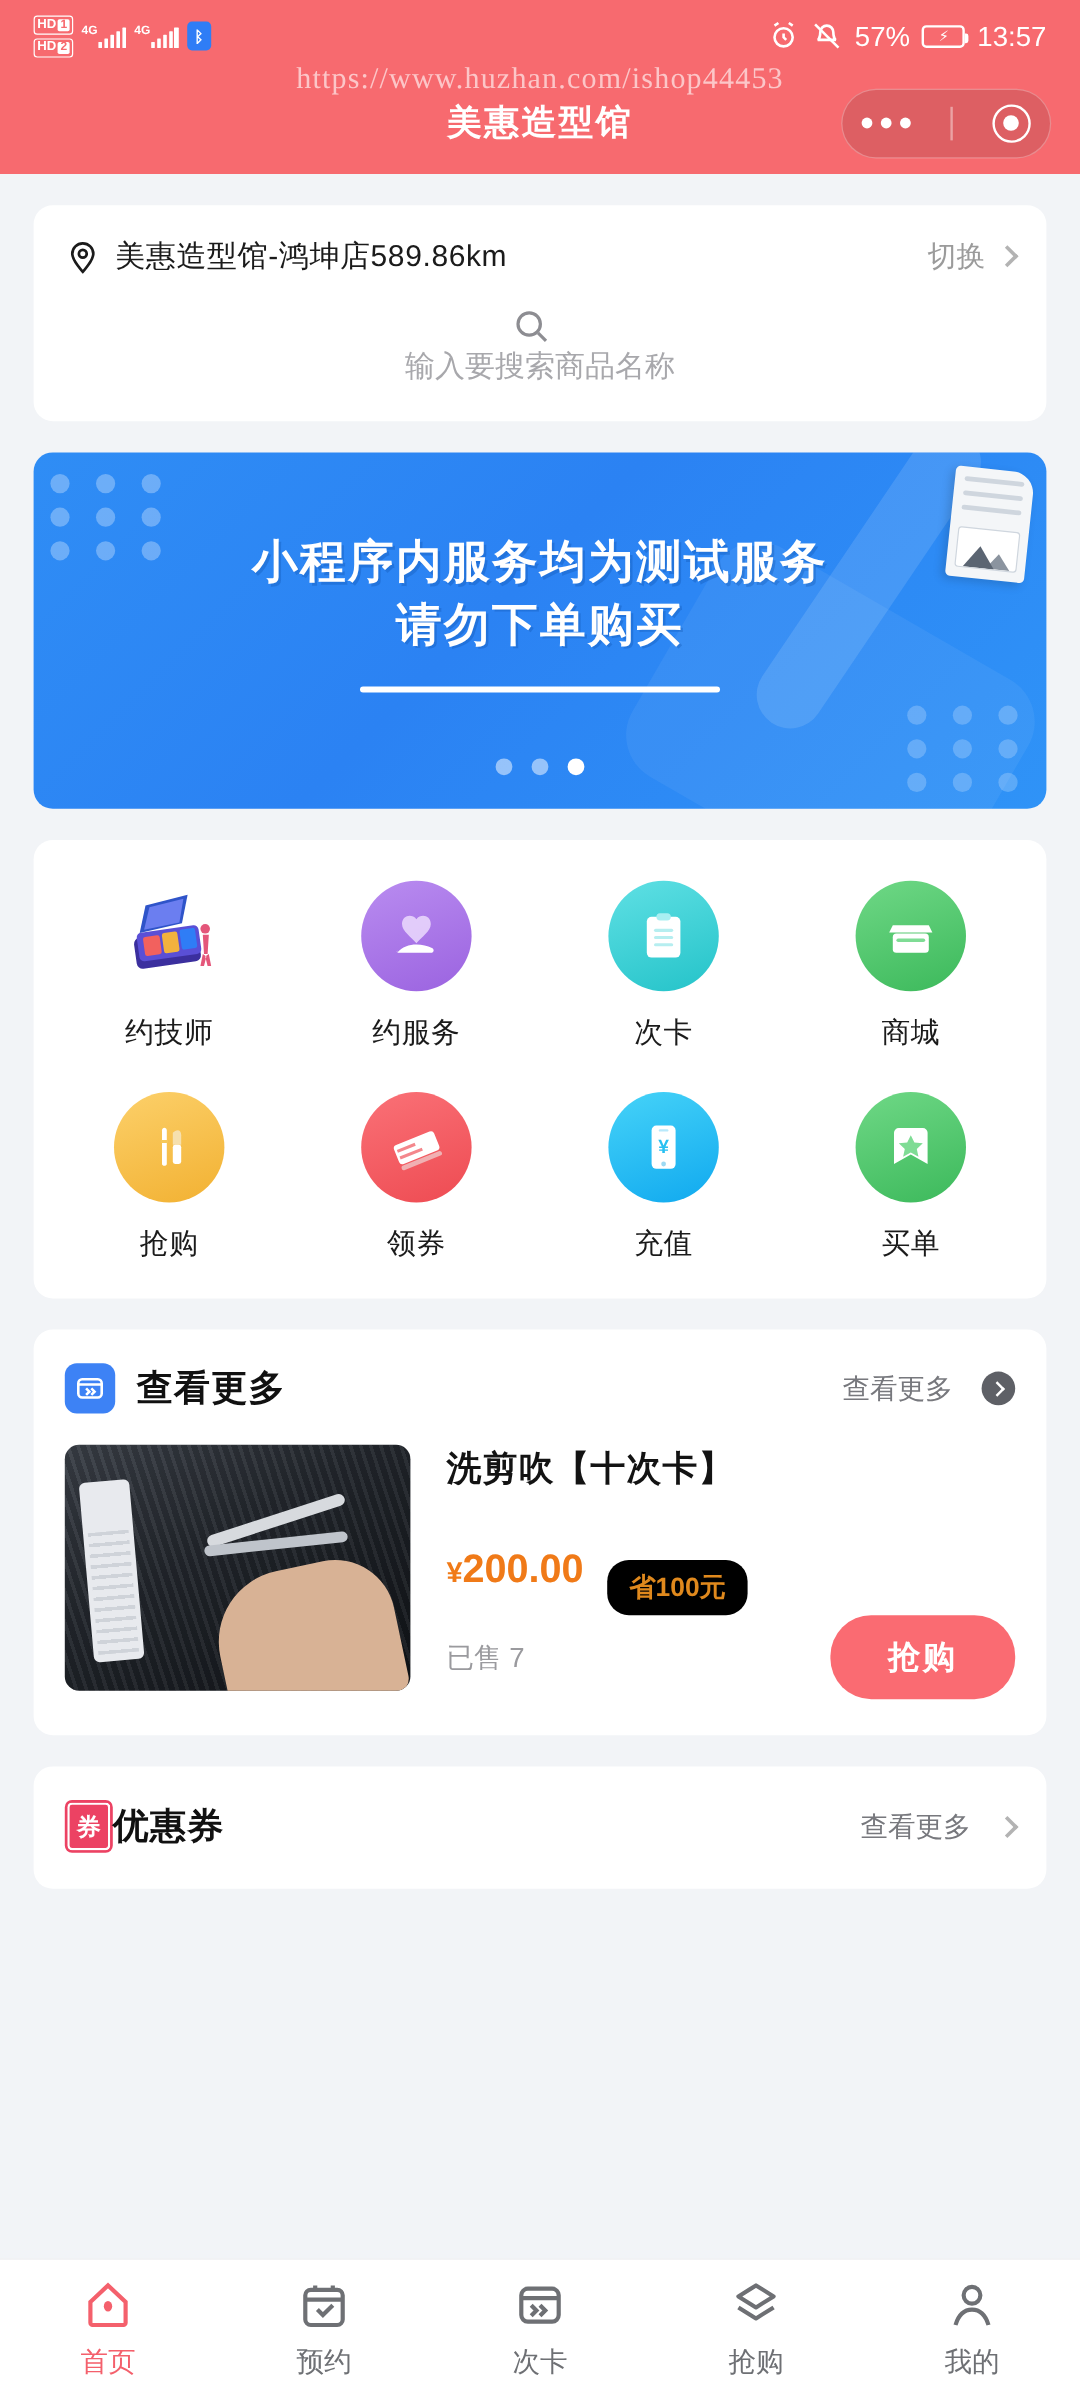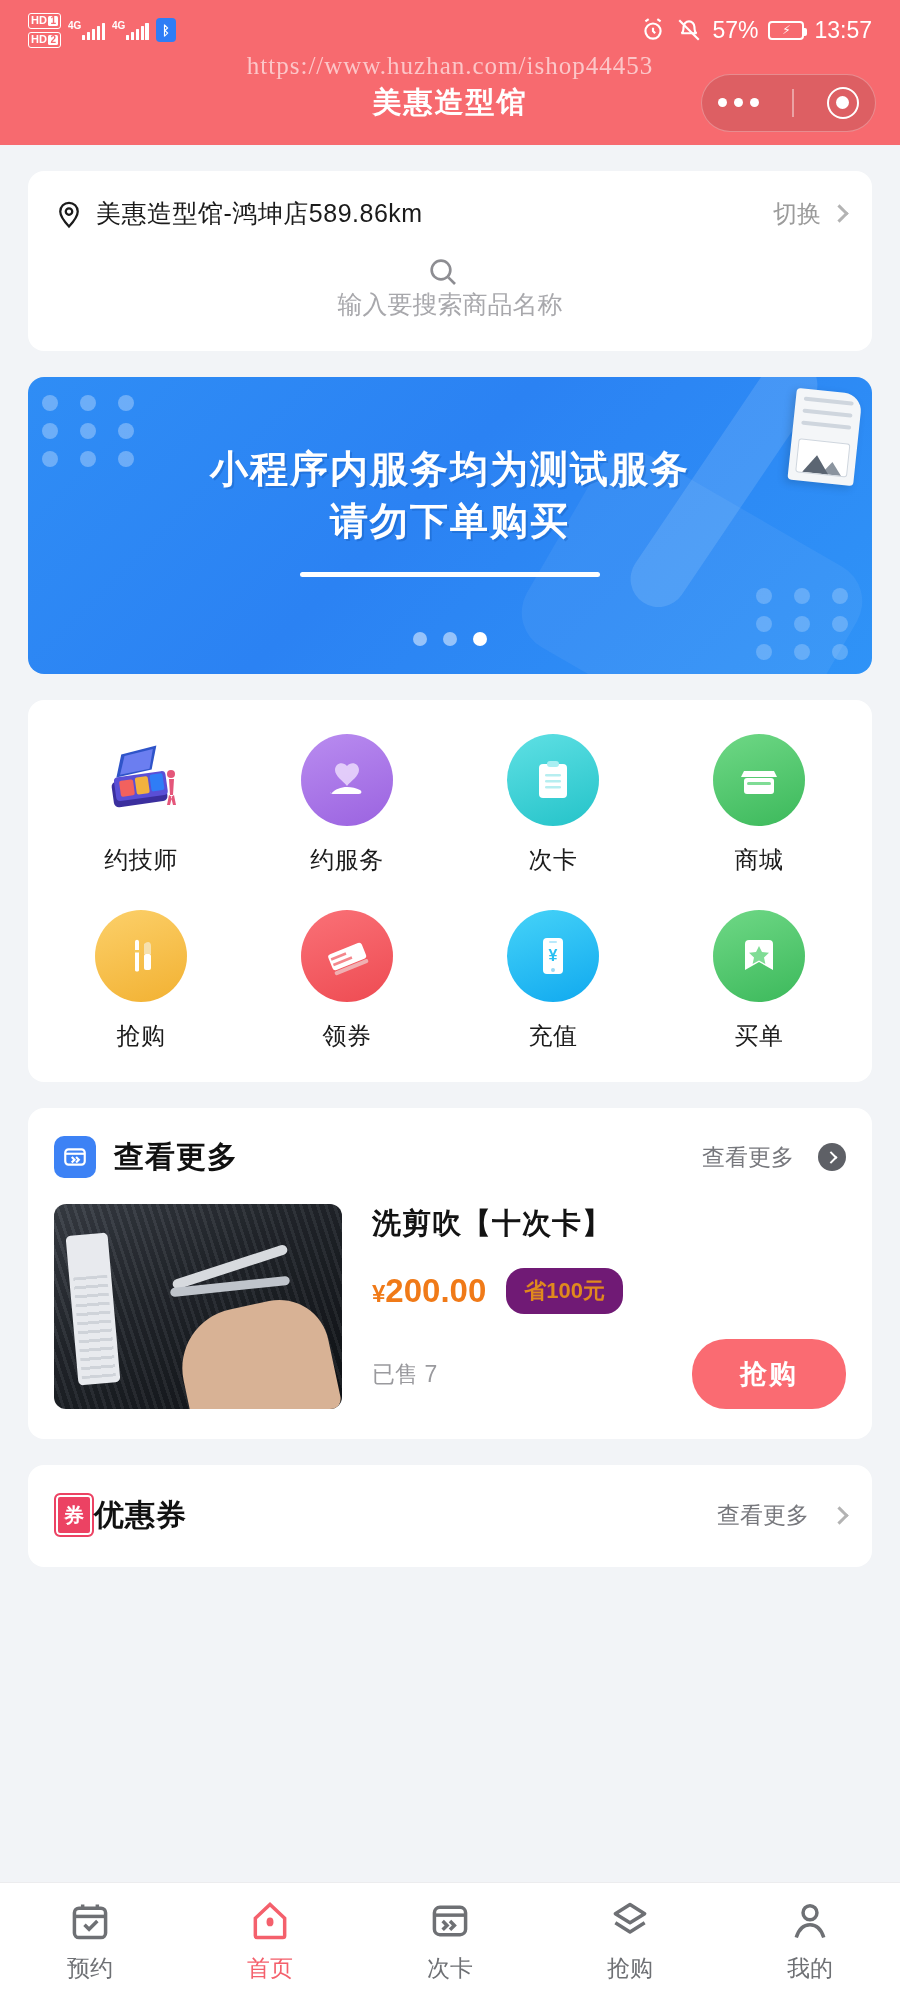--- a/index.html
+++ b/index.html
@@ -127,21 +127,21 @@
   .prod-img .comb:after{content:"";position:absolute;left:4px;top:42px;right:4px;bottom:6px;
     background:repeating-linear-gradient(to bottom,#cfd3d9 0 3px,transparent 3px 9px);}
   .prod-img .hand{position:absolute;right:10px;bottom:-16px;width:150px;height:120px;background:#d8b295;border-radius:60px 50px 12px 12px;transform:rotate(-12deg);}
   .prod-img .scis{position:absolute;right:52px;top:58px;width:120px;height:10px;background:#d7dade;border-radius:5px;transform:rotate(-18deg);}
   .prod-img .scis2{position:absolute;right:52px;top:78px;width:120px;height:9px;background:#bfc4cb;border-radius:5px;transform:rotate(-6deg);}
   .prod-info{ flex:1; padding-left:30px; display:flex; flex-direction:column; }
   .prod-name{ font-size:29px; font-weight:700; color:#131313; letter-spacing:1px; }
   .prod-priceline{ display:flex; align-items:center; gap:20px; margin-top:24px; }
   .prod-price{ color:#f07a18; font-size:33px; font-weight:700; }
   .prod-price .yen{ font-size:24px; }
-  .prod-save{ background:#701a75; color:#e0891d; font-size:22px; font-weight:700; padding:8px 18px; border-radius:18px;}
+  .prod-save{ background:#000000; color:#e0891d; font-size:22px; font-weight:700; padding:8px 18px; border-radius:18px;margin-top:32px;}
   .prod-bottom{ display:flex; align-items:center; margin-top:auto; }
   .prod-sold{ font-size:23px; color:#9a9a9e; }
   .buy-btn{ margin-left:auto; background:#fa6b72; color:#fff; font-size:27px; font-weight:700;
     padding:17px 48px; border-radius:34px; letter-spacing:2px; border:none; }
 
   .coupon-badge{ width:40px;height:44px;border-radius:6px;background:#ec4263;color:#fff;
     display:flex;align-items:center;justify-content:center;font-size:20px;font-weight:700;
     border:2.5px solid #ec4263; box-shadow:inset 0 0 0 2px #fff;}
 
   
@@ -445,35 +445,35 @@
       <span class="coupon-badge">券</span>
       <span class="sec-title" style="">优惠券</span>
       <span class="sec-more">
         <span>查看更多</span>
         <span class="chev"></span>
       </span>
     </div>
   </div>
 
   <div class="tabbar">
+    <div class="tab active">
+      <svg class="ticon" viewBox="0 0 24 24" fill="none" stroke="#f4606c" stroke-width="1.9">
+        <path d="M4 10.5L12 3l8 7.5V20a1 1 0 01-1 1H5a1 1 0 01-1-1z"></path>
+        <ellipse cx="12" cy="12.5" rx="1.9" ry="2.4" fill="#f4606c" stroke="none"></ellipse>
+      </svg>
+      <span class="tlab">首页</span>
+    </div>
     <div class="tab">
       <svg class="ticon" viewBox="0 0 24 24" fill="none" stroke="#6e7074" stroke-width="1.9">
         <rect x="3.5" y="5" width="17" height="16" rx="2.5"></rect>
           <path d="M3.5 9.5h17"></path>
         <path d="M8 3v3M16 3v3M9 14l2.5 2.5L16 12"></path>
       </svg>
       <span class="tlab">预约</span>
     </div>
-    <div class="tab active">
-      <svg class="ticon" viewBox="0 0 24 24" fill="none" stroke="#f4606c" stroke-width="1.9">
-        <path d="M4 10.5L12 3l8 7.5V20a1 1 0 01-1 1H5a1 1 0 01-1-1z"></path>
-        <ellipse cx="12" cy="12.5" rx="1.9" ry="2.4" fill="#f4606c" stroke="none"></ellipse>
-      </svg>
-      <span class="tlab">首页</span>
-    </div>
     <div class="tab">
       <svg class="ticon" viewBox="0 0 24 24" fill="none" stroke="#6e7074" stroke-width="1.9">
         <rect x="3.5" y="4.5" width="17" height="15" rx="3"></rect>
           <path d="M3.5 8.8h17"></path>
         <path d="M8 12l2.4 2.4L8 16.8M12 12l2.4 2.4L12 16.8"></path>
       </svg>
       <span class="tlab">次卡</span>
     </div>
     <div class="tab">
       <svg class="ticon" viewBox="0 0 24 24" fill="none" stroke="#6e7074" stroke-width="1.9" stroke-linejoin="round">

